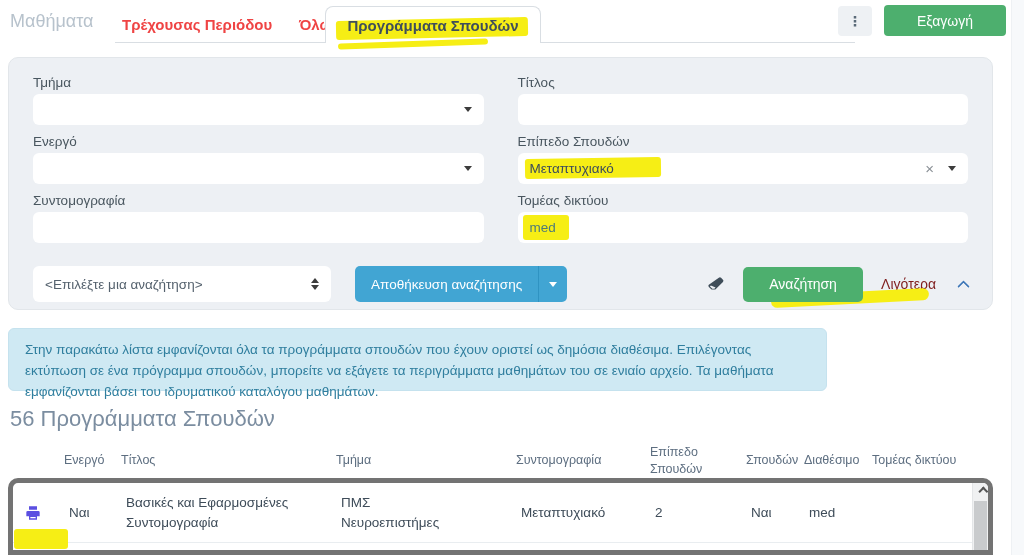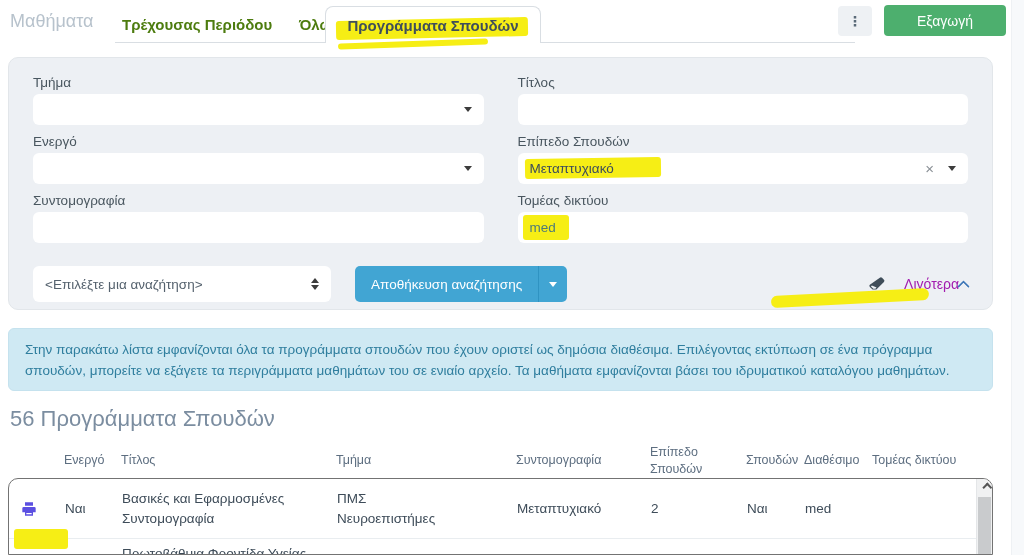--- a/index.html
+++ b/index.html
@@ -3,21 +3,21 @@
 <meta charset="utf-8">
 <style>
   * { margin:0; padding:0; box-sizing:border-box; }
   html,body { width:1024px; height:555px; overflow:hidden; background:#fff;
     font-family:"Liberation Sans","DejaVu Sans",sans-serif; color:#45525e; }
   .stage { position:relative; width:1024px; height:555px; background:#fff; }
 
   
   .page-title { position:absolute; left:10px; top:11px; font-size:18px; color:#b7c2cc; }
   .tab-underline { position:absolute; left:115px; top:42px; width:740px; height:1px; background:#d9dee3; }
-  .tab { position:absolute; top:16px; font-size:15px; font-weight:700; color:#4d7c0f; cursor:pointer; }
+  .tab { position:absolute; top:16px; font-size:15px; font-weight:700; color:#ef4444; cursor:pointer; }
   .tab-current { left:122px; }
   .tab-all { left:299px; }
   .tab-active { position:absolute; left:325px; top:6px; width:216px; height:37px; background:#fff;
     border:1px solid #d9dee3; border-bottom:none; border-radius:8px 8px 0 0; z-index:2;
     display:flex; align-items:center; justify-content:center; font-size:15px; font-weight:700; color:#3f4e5a; }
   .tab-active .label { position:relative; z-index:2;text-align:center; }
   .marker { position:absolute; background:#f6ee15; border-radius:3px; }
   .marker-tab { left:10px; right:12px; top:12px; height:19px; transform:rotate(-1.2deg); z-index:1; }
   .marker-tab-tail { left:338px; top:41px; width:150px; height:6px; transform:rotate(-2deg); z-index:3; }
   .kebab-btn { position:absolute; left:838px; top:6px; width:34px; height:30px; background:#eef1f4;
@@ -51,37 +51,37 @@
   .save-btn { margin-left:24px; height:36px; background:#41a5d3; border-radius:5px; color:#fff;
     font-size:13.5px; display:flex; align-items:stretch; cursor:pointer; overflow:hidden; }
   .save-btn .main { display:flex; align-items:center; padding:0 16px; }
   .save-btn .caret-part { display:flex; align-items:center; padding:0 10px; border-left:1px solid #2f93c2; }
   .save-btn .caret-part i { width:0;height:0;border-left:4px solid transparent;border-right:4px solid transparent;border-top:5px solid #fff; }
   .right-actions { margin-left:auto; display:flex; align-items:center; gap:18px; }
   .eraser-btn { display:flex; align-items:center; cursor:pointer; }
   .search-btn { position:relative; z-index:2; width:120px; height:35px; background:#4daf6e; border-radius:5px;
     color:#fff; font-size:14px; display:flex; align-items:center; justify-content:center; cursor:pointer; }
   .marker-search { left:762px; top:234px; width:158px; height:12px; transform:rotate(-3deg); z-index:1; border-radius:6px; }
-  .less-link { display:flex; align-items:center; gap:0; font-size:14px; color:#a21caf; cursor:pointer; }
+  .less-link { display:flex; align-items:center; gap:23px; font-size:14px; color:#7f1d1d; cursor:pointer; }
   .chev-up { width:9px; height:9px; border-top:2.5px solid #3c76b7; border-right:2.5px solid #3c76b7;
     transform:rotate(-45deg); margin-top:5px; border-radius:1px; }
 
   
-  .info-alert { position:absolute; left:8px; top:328px; width:985px; height:63px; background:#cfe9f3;
+  .info-alert { position:absolute; left:8px; top:328px; width:819px; height:63px; background:#cfe9f3;
     border:1px solid #c5e2ee; border-radius:6px; padding:11px 16px; font-size:13.5px; line-height:1.55;
     color:#2f7e9e; }
 
   
   .results-heading { position:absolute; left:10px; top:406px; font-size:22px; color:#7b8da0; font-weight:400; }
   .tgrid { display:grid; grid-template-columns:44px 57px 215px 180px 134px 96px 58px 68px 1fr; align-items:center; }
   .thead { position:absolute; left:8px; top:444px; width:977px; padding:0 14px 0 12px; min-height:32px;
     font-size:12.5px; color:#5d6e80; }
   .thead > div { padding-right:10px; line-height:1.35; }
   .table-card { position:absolute; left:8px; top:478px; width:985px; height:77px; background:#fff;
-    border:1px solid #737373; border-radius:10px 10px 0 0; overflow:hidden; }
+    border:5px solid #737373; border-radius:10px 10px 0 0; overflow:hidden; }
   .trow { padding:0 30px 0 12px; font-size:13.5px; color:#3e4c59; }
   .trow > div { padding-right:10px; line-height:1.45; position:relative; z-index:2; }
   .row-1 { height:60px; border-bottom:1px solid #e9edf0; }
   .row-2 { height:17px; align-items:start; padding-top:5px; }
   .print-btn { cursor:pointer; display:flex; align-items:center; }
   .abbr-cell { max-width:112px; }
   .marker-printer { left:14px; top:529px; width:54px; height:20px; z-index:3; }
 
   
   .vscroll { position:absolute; right:0; top:0; bottom:0; width:16px; background:#f0f1f2; border-left:1px solid #e4e6e8; }
@@ -173,20 +173,23 @@
         <span class="main">Αποθήκευση αναζήτησης</span>
         <span class="caret-part">
             <i></i>
           </span>
       </div>
       <div class="right-actions">
         <div class="eraser-btn">
           <svg width="19" height="19" viewBox="0 0 24 24">
             <path fill="#3f4d59" d="M16.2 3.6a2 2 0 0 1 2.8 0l2.4 2.4a2 2 0 0 1 0 2.8l-9.6 9.6H7l-3.4-3.4a2 2 0 0 1 0-2.8l12.6-8.6zM6.1 13.3l-1.1 1.1 3 3h2.6l1.5-1.5-6-2.6z"></path>
           </svg>
+        </div>
+        <div class="search-btn">
+          <span>Αναζήτηση</span>
         </div>
         <div class="less-link">
           <span>Λιγότερα</span>
           <i class="chev-up"></i>
         </div>
       </div>
     </div>
   </div>
 
   <div class="info-alert">Στην παρακάτω λίστα εμφανίζονται όλα τα προγράμματα σπουδών που έχουν οριστεί ως δημόσια διαθέσιμα. Επιλέγοντας εκτύπωση σε ένα πρόγραμμα σπουδών, μπορείτε να εξάγετε τα περιγράμματα μαθημάτων του σε ενιαίο αρχείο. Τα μαθήματα εμφανίζονται βάσει του ιδρυματικού καταλόγου μαθημάτων.</div>

